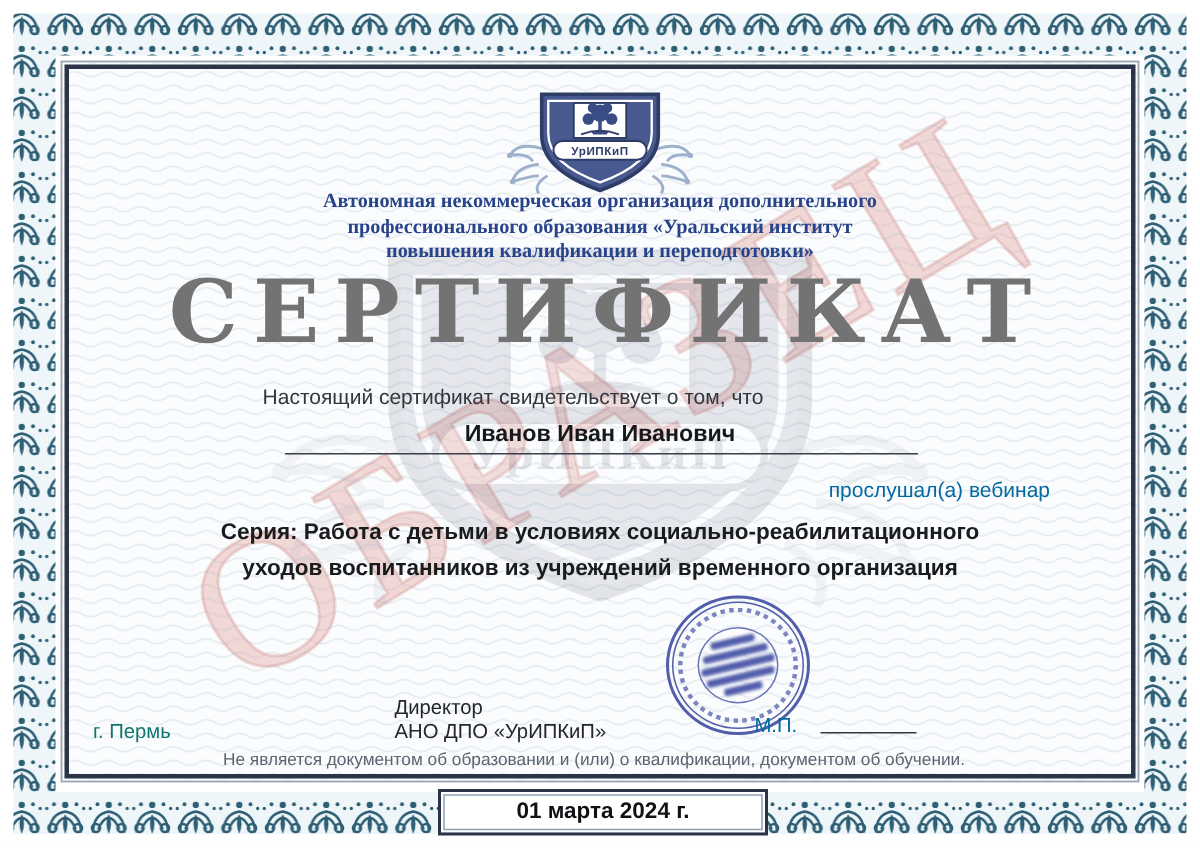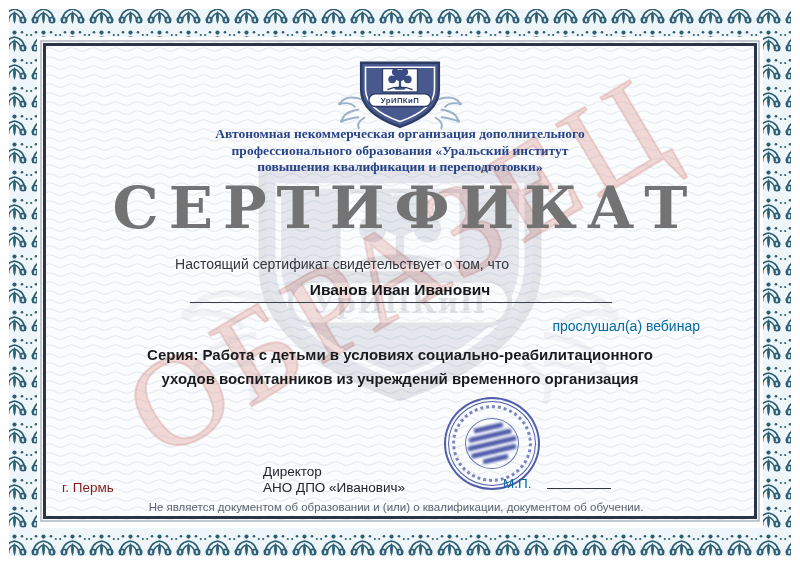--- a/index.html
+++ b/index.html
@@ -44,21 +44,21 @@
   .rule { position:absolute; left:190px; top:302px; width:422px; height:0;
           border-top:1.6px solid #3a3f4a; }
   .action { position:absolute; left:0; top:318px; width:700px; text-align:right;
             font:400 14px "Liberation Sans", sans-serif; color:#0369a1; }
 
   .topic { position:absolute; left:0; top:343px; width:800px; text-align:center;
            font:700 15px/23.5px "Liberation Sans", sans-serif; color:#1a1b1d; }
   .topic span { display:block; }
 
   .city { position:absolute; left:62px; top:480px;
-          font:400 13.5px "Liberation Sans", sans-serif; color:#7f1d1d; }
+          font:400 13.5px "Liberation Sans", sans-serif; color:#0f766e; }
   .sig  { position:absolute; left:263px; top:464px;
           font:400 13.5px/15.5px "Liberation Sans", sans-serif; color:#24262b; }
   .sig span { display:block; }
   .mp   { position:absolute; left:503px; top:476px; z-index:6;
           font:400 13.5px "Liberation Sans", sans-serif; color:#0369a1; }
   .sigline { position:absolute; left:547px; top:488px; width:64px; height:0;
              border-top:1.6px solid #33373f; }
 
   .disclaimer { position:absolute; left:0; top:501px; width:792px; text-align:center;
                 font:400 11.5px "Liberation Sans", sans-serif; color:#5b6470; }
@@ -182,21 +182,21 @@
 
     <div class="topic">
       <span>Серия: Работа с детьми в условиях социально-реабилитационного</span>
       <span>уходов воспитанников из учреждений временного организация</span>
     </div>
 
     <div class="city">г. Пермь</div>
 
     <div class="sig">
       <span>Директор</span>
-      <span>АНО ДПО «Иванович»</span>
+      <span>АНО ДПО «УрИПКиП»</span>
     </div>
 
     <div class="mp">М.П.</div>
     <div class="sigline"></div>
 
     <div class="stamp">
       <div class="ring r1"></div>
       <div class="ring r2"></div>
       <div class="ring r3"></div>
       <div class="ring r4"></div>
@@ -204,15 +204,18 @@
         <i style="width:30px"></i>
           <i style="width:44px"></i>
           <i style="width:50px"></i>
         <i style="width:46px"></i>
           <i style="width:26px"></i>
       </div>
     </div>
 
     <div class="disclaimer">Не является документом об образовании и (или) о квалификации, документом об обучении.</div>
 
+    <div class="datebox">
+      <span>01 марта 2024 г.</span>
+    </div>
 
   </div>
 </div>
 
 </body></html>

